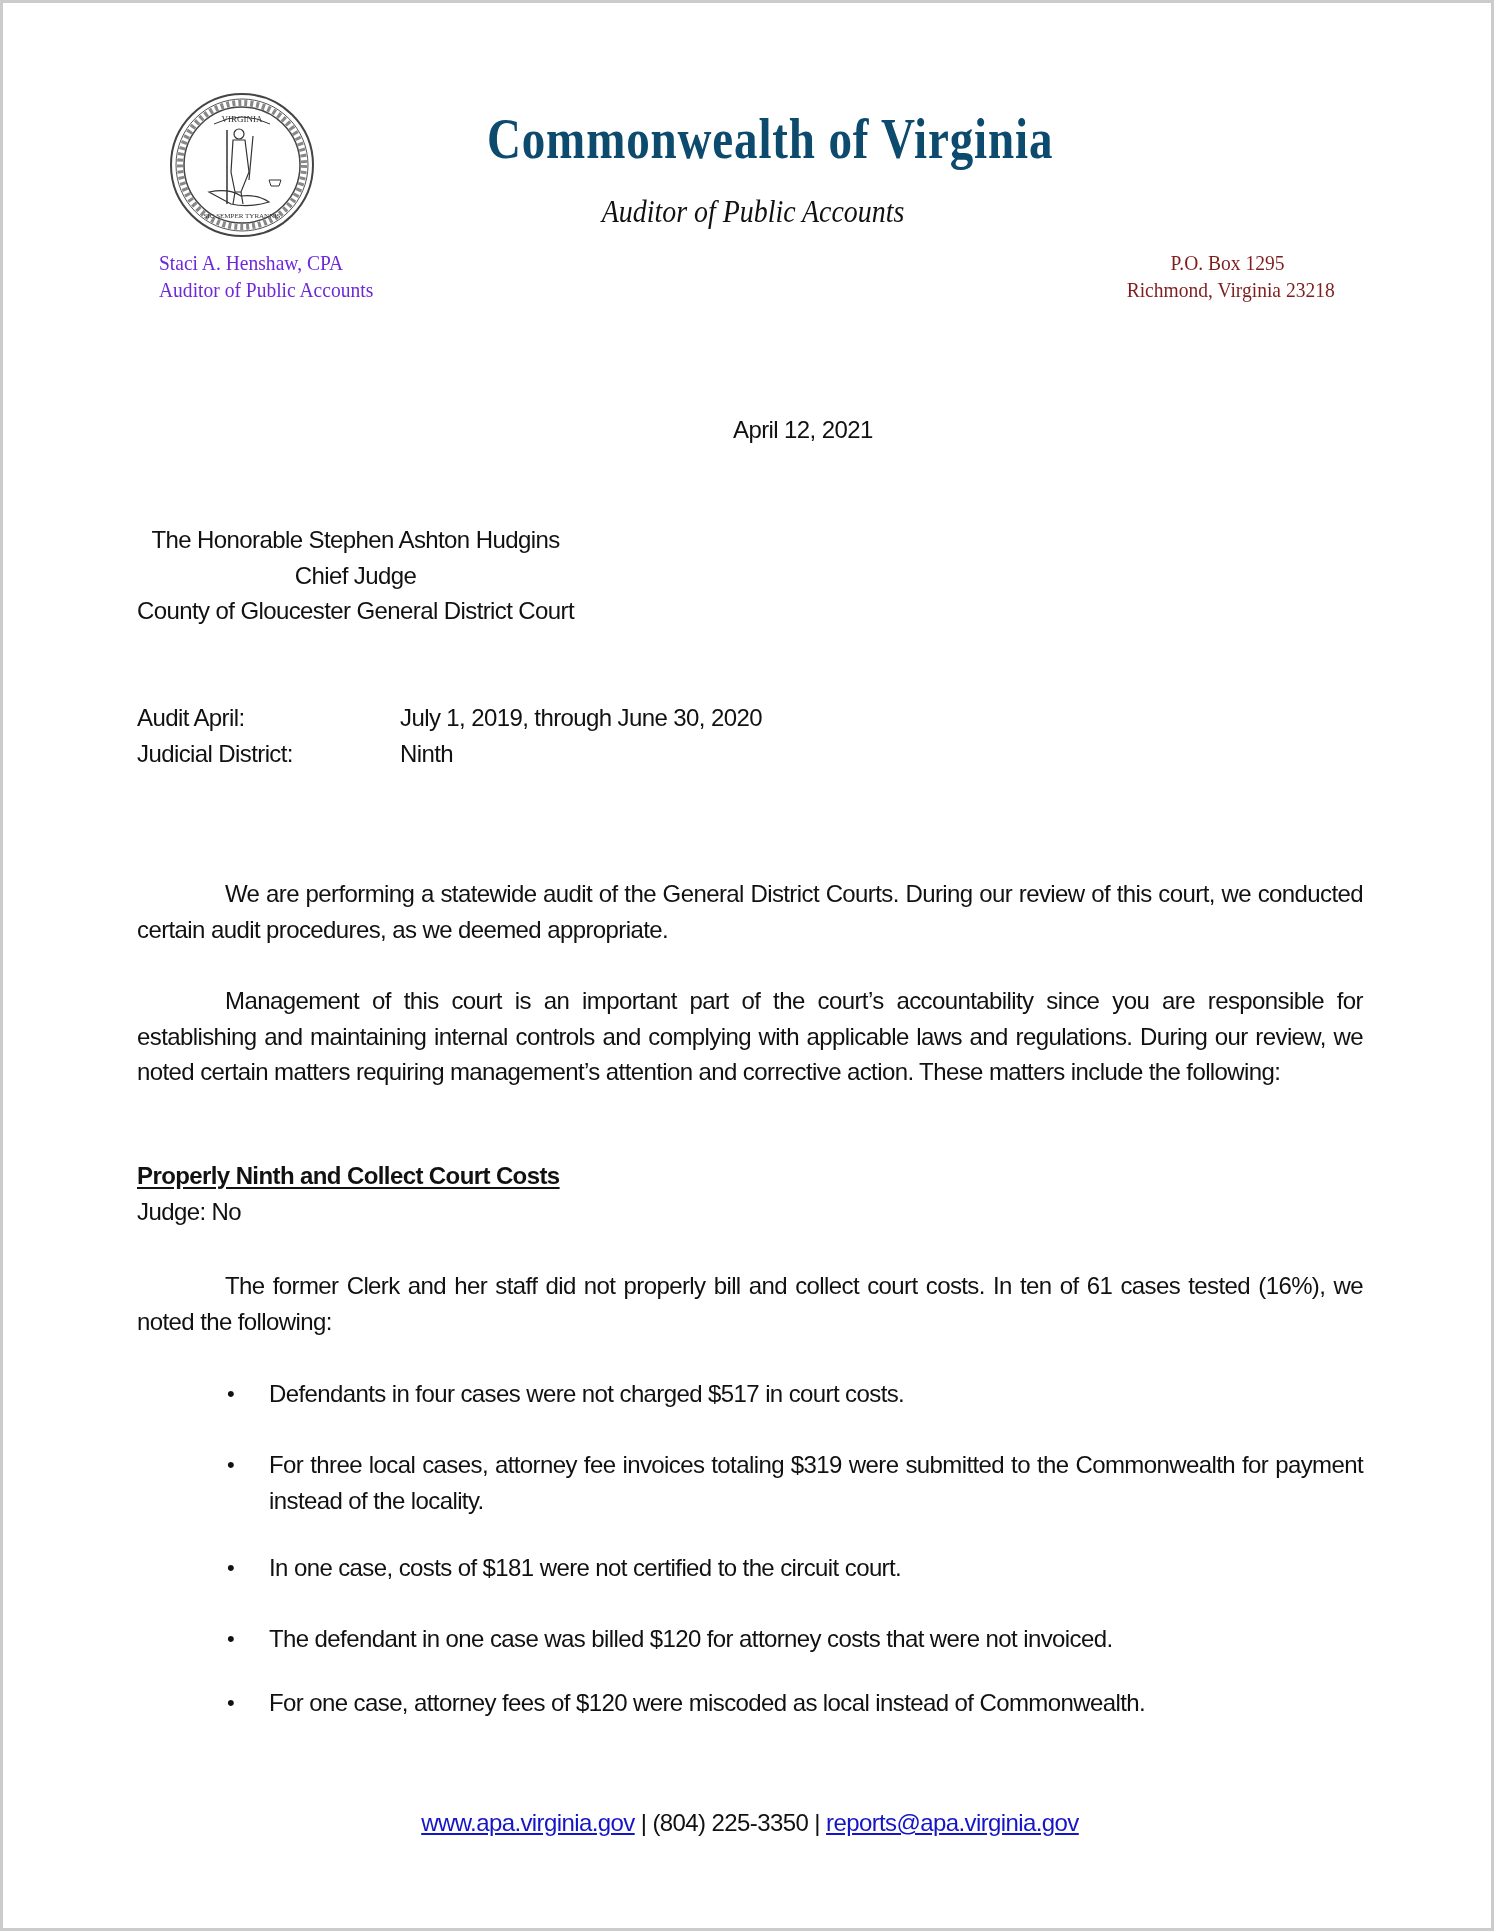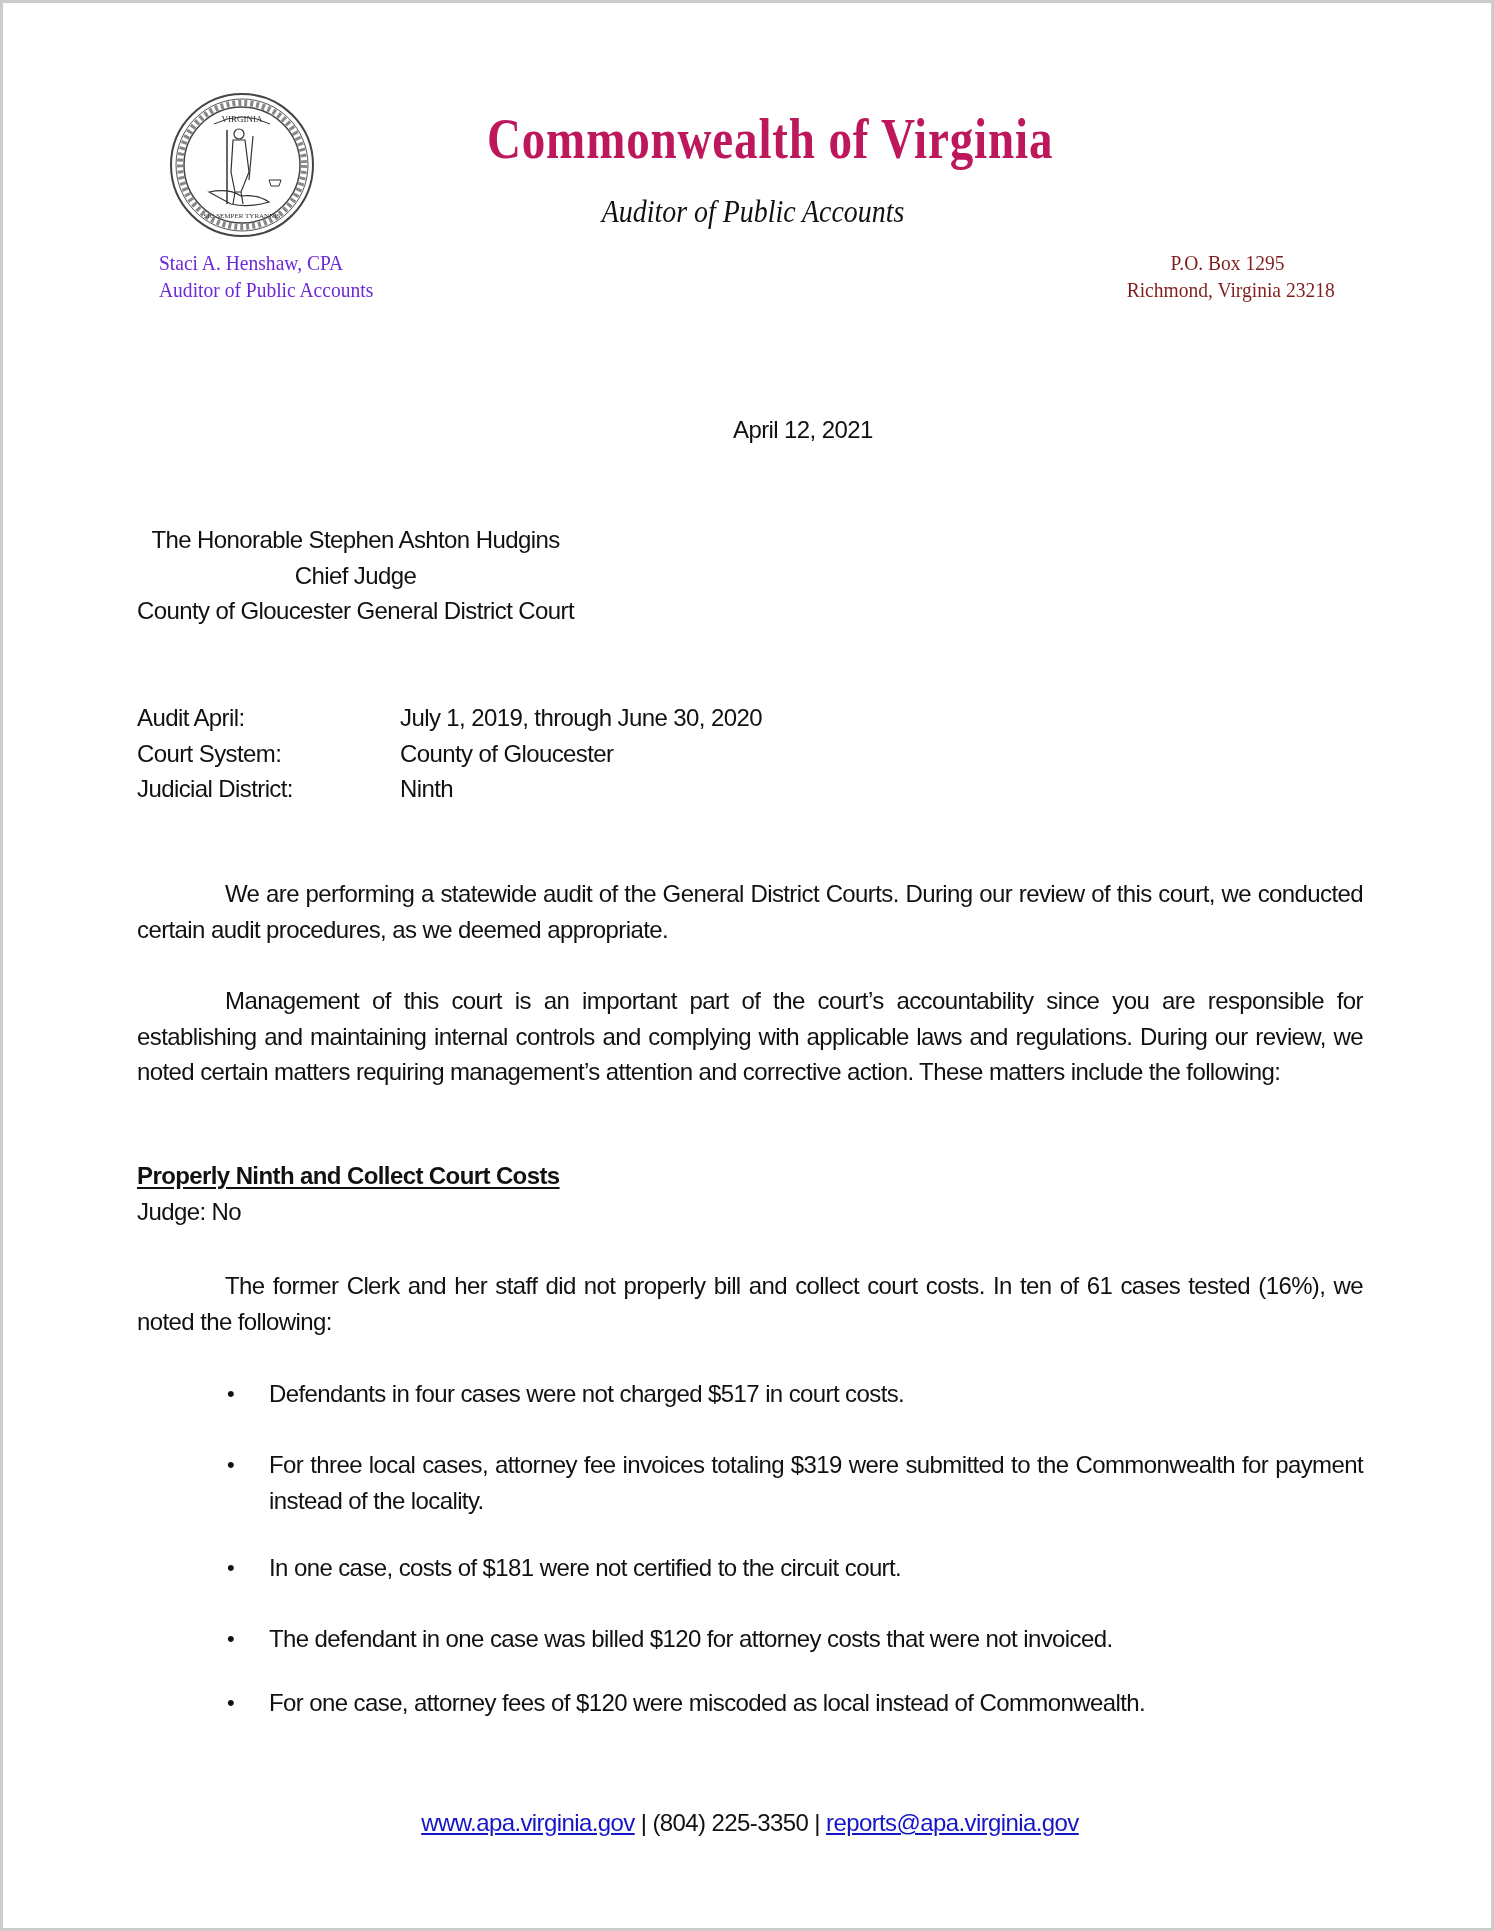--- a/index.html
+++ b/index.html
@@ -15,21 +15,21 @@
   .abs { position: absolute; white-space: nowrap; }
   .serif { font-family: "Liberation Serif", serif; }
   .body-font { font-family: "Liberation Sans", sans-serif; font-size: 24px; letter-spacing: -0.6px; color: #111; }
 
   
   .seal { position: absolute; left: 166px; top: 89px; width: 146px; height: 146px; }
 
   .title {
     left: 430px; top: 104px; width: 636px; text-align: center;
     font-family: "Liberation Serif", serif; font-weight: bold; font-size: 56px;
-    letter-spacing: 1px; color: #be185d;
+    letter-spacing: 1px; color: #0c4a6e;
   }
   .title span { display: inline-block; transform: scaleX(0.84); transform-origin: center; }
   .subtitle {
     left: 500px; top: 191px; width: 500px; text-align: center;
     font-family: "Liberation Serif", serif; font-style: italic; font-size: 31px; color: #111;
   }
   .subtitle span { display: inline-block; transform: scaleX(0.9); }
   .sender { left: 156px; top: 247px; font-size: 21px; line-height: 27px; color: #6d28d9; }
   .sender div span { display: inline-block; transform: scaleX(0.93); transform-origin: left; }
   .address { right: 156px; top: 247px; font-size: 21px; line-height: 27px; text-align: center; color: #7f1d1d; }
@@ -106,24 +106,20 @@
     <div>Chief Judge</div>
     <div>County of Gloucester General District Court</div>
   </div>
 
   <div class="abs body-font audit-info" style="width:800px;">
     <div class="audit-row">
       <span class="audit-label">Audit April:</span>
       <span class="audit-value">July 1, 2019, through June 30, 2020</span>
     </div>
     <div class="audit-row">
-      <span class="audit-label">Court System:</span>
-      <span class="audit-value">County of Gloucester</span>
-    </div>
-    <div class="audit-row">
       <span class="audit-label">Judicial District:</span>
       <span class="audit-value">Ninth</span>
     </div>
   </div>
 
   <div class="para body-font p1"><span class="indent"></span><span>We are performing a statewide audit of the General District Courts.  During our review of this court, we conducted certain audit procedures, as we deemed appropriate.</span></div>
   <div class="para body-font p2"><span class="indent"></span><span>Management of this court is an important part of the court’s accountability since you are responsible for establishing and maintaining internal controls and complying with applicable laws and regulations.  During our review, we noted certain matters requiring management’s attention and corrective action.  These matters include the following:</span></div>
 
   <div class="abs body-font heading">Properly Ninth and Collect Court Costs</div>
   <div class="abs body-font repeat">Judge: No</div>

